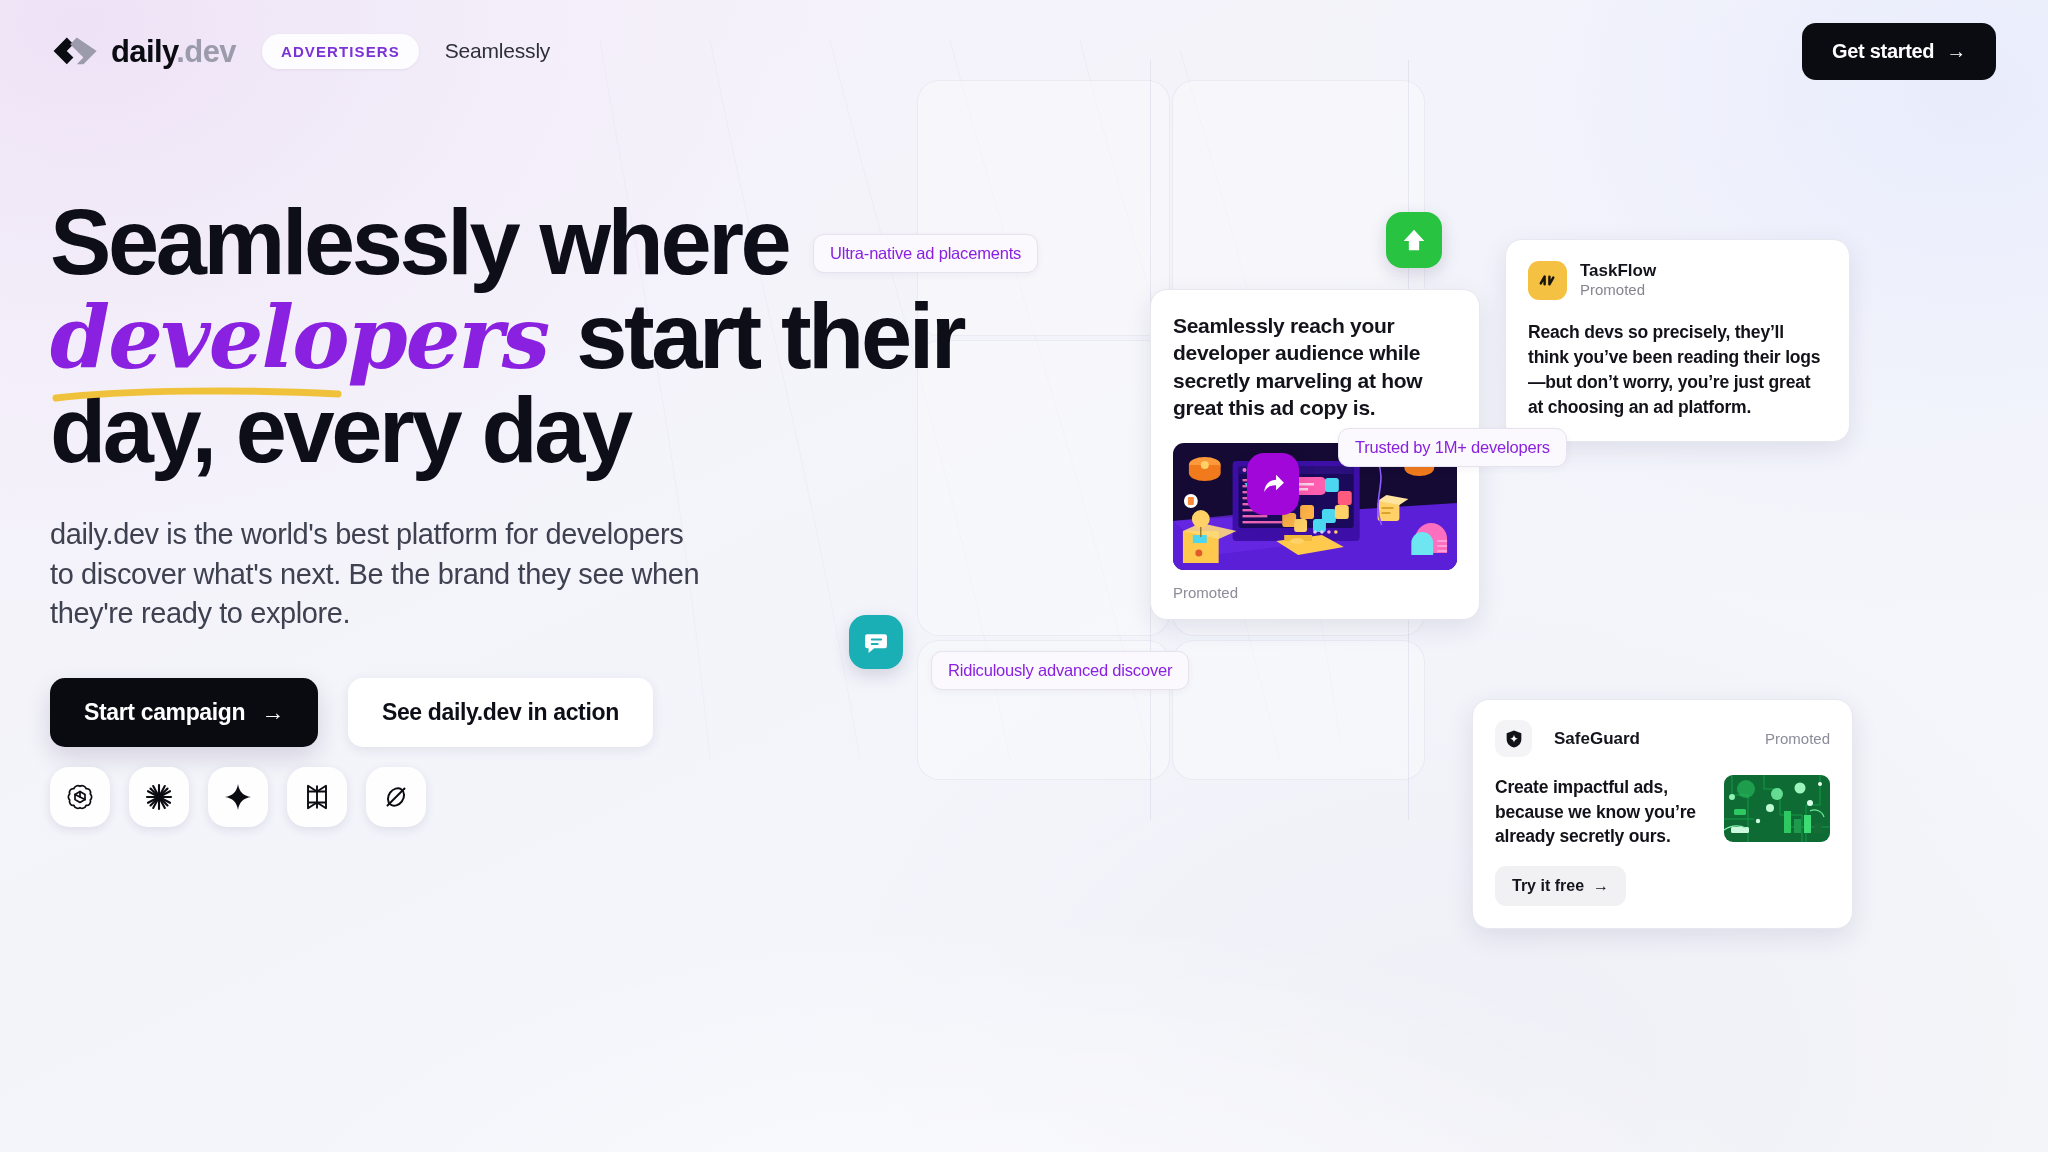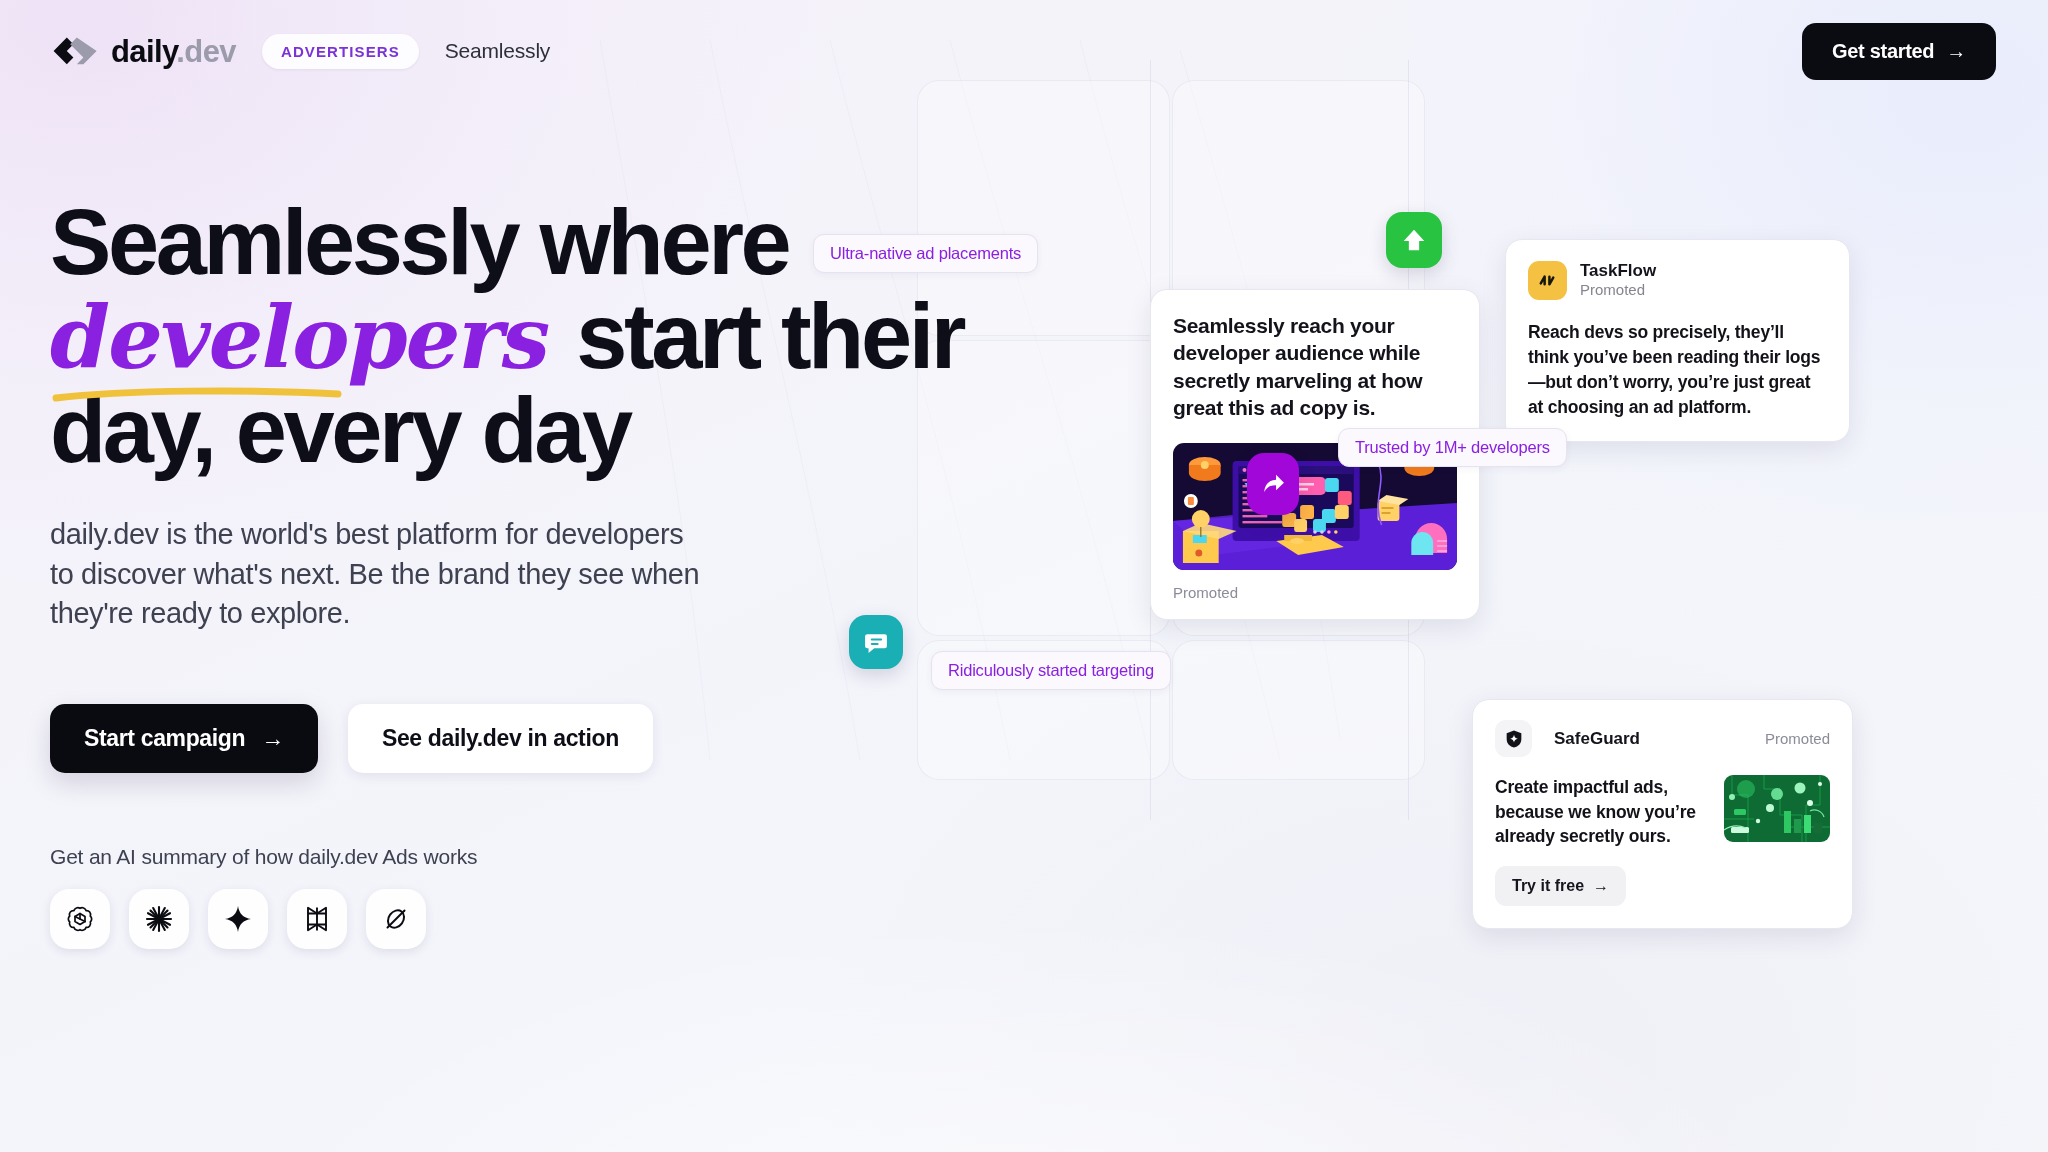--- a/index.html
+++ b/index.html
@@ -153,21 +153,20 @@
     border-radius: 15px;
     font-family: "Liberation Sans", sans-serif;
     font-size: 23px;
     font-weight: 700;
     letter-spacing: -0.35px;
     cursor: pointer;
     display: flex;
     align-items: center;
     justify-content: center;
     gap: 16px;
-    margin-top: 26px;
   }
   .btn-primary {
     background: #0a0a11;
     color: #fff;
     padding: 21px 34px;
     box-shadow: 0 10px 26px rgba(20,10,50,.14);
   }
   .btn-secondary {
     background: #ffffff;
     color: #0d0e18;
@@ -395,21 +394,20 @@
     <div class="cta-row">
       <button class="btn btn-primary">
         <span>Start campaign</span>
         <span>→</span>
       </button>
       <button class="btn btn-secondary">
         <span>See daily.dev in action</span>
       </button>
     </div>
 
-    <div class="ai-label">Get an AI summary of how daily.dev Ads works</div>
 
     <div class="ai-row">
 
       <div class="ai-chip">
         <span>
           <svg viewBox="0 0 32 32" fill="none" stroke="#0b0b12" stroke-width="1.7" stroke-linejoin="round" stroke-linecap="round">
             <path d="M16 5.3 A4 4 0 0 1 22 7.6 A4 4 0 0 1 26.3 13 A4 4 0 0 1 26.3 19 A4 4 0 0 1 22 24.4 A4 4 0 0 1 16 26.7 A4 4 0 0 1 10 24.4 A4 4 0 0 1 5.7 19 A4 4 0 0 1 5.7 13 A4 4 0 0 1 10 7.6 A4 4 0 0 1 16 5.3 Z"></path>
             <path d="M16 10.6 L21 13.4 L21 18.6 L16 21.4 L11 18.6 L11 13.4 Z"></path>
             <path d="M16 10.6 L16 16 L21 18.6"></path>
             <path d="M11 13.4 L16 16"></path>
@@ -628,21 +626,21 @@
             <rect x="80" y="40" width="7" height="18" fill="#3ddb74"></rect>
             <rect x="90" y="48" width="8" height="10" fill="#176b36"></rect>
             <path d="M0 55 q10 -7 22 -2" stroke="#8ef2b2" stroke-width="1.3" fill="none"></path>
             <path d="M86 36 a10 10 0 0 1 14 6" stroke="#6fe89b" stroke-width="1.3" fill="none"></path>
           </svg>
         </div>
       </div>
     </div>
 
     <div class="fpill fpill-native">Ultra-native ad placements</div>
-    <div class="fpill fpill-targeting">Ridiculously started targeting</div>
+    <div class="fpill fpill-targeting">Ridiculously advanced discover</div>
     <div class="fpill fpill-trusted">Trusted by 1M+ developers</div>
 
     <div class="ficon ficon-up">
       <svg viewBox="0 0 32 32" width="30" height="30" fill="#ffffff">
         <path d="M16 5 L27 17 H21.5 V27 H10.5 V17 H5 Z"></path>
       </svg>
     </div>
 
     <div class="ficon ficon-chat">
       <svg viewBox="0 0 32 32" width="28" height="28" fill="#ffffff">

